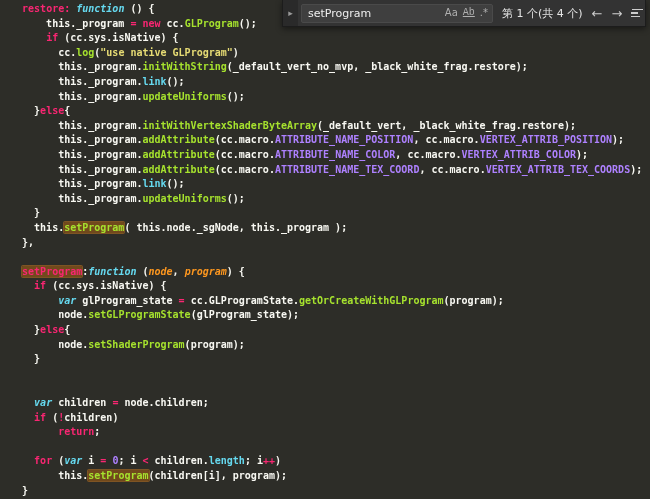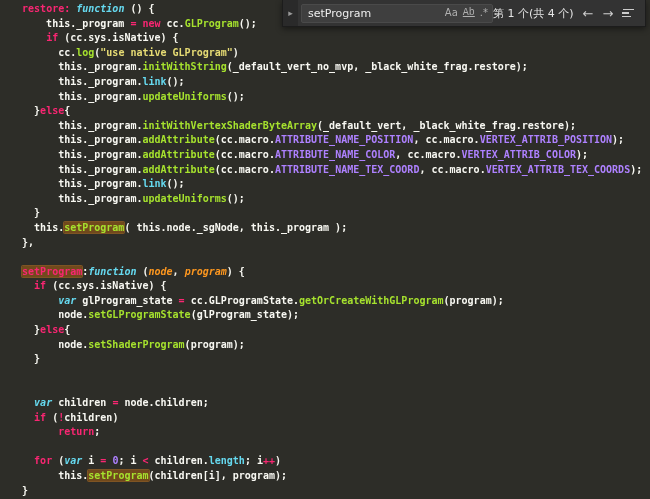--- a/index.html
+++ b/index.html
@@ -43,21 +43,21 @@
     border:1px solid #4a4a4a;box-sizing:border-box;border-radius:2px;
     display:flex;align-items:center;flex:0 0 auto;
   }
   .fw-query{
     flex:1 1 auto;padding-left:6px;color:#eeeeee;font-size:11px;
     white-space:nowrap;overflow:hidden;
   }
   .fw-toggles{display:flex;align-items:center;gap:5px;padding-right:4px;flex:0 0 auto;}
   .tgl{color:#b0b0b0;font-size:10px;line-height:10px;cursor:pointer;}
   .tgl.ww{text-decoration:underline;font-family:Liberation Mono, monospace;}
-  .fw-count{color:#e6e6e6;font-size:11px;white-space:nowrap;flex:0 0 auto;}
+  .fw-count{color:#e6e6e6;font-size:11px;margin-left:9px;white-space:nowrap;flex:0 0 auto;}
   .fw-btn{
     color:#cccccc;font-size:13px;line-height:13px;margin-left:9px;cursor:pointer;
     flex:0 0 auto;display:inline-flex;align-items:center;justify-content:center;
   }
   .fw-sel{flex-direction:column;gap:2px;width:13px;}
   .fw-sel .bar{display:block;height:1.5px;background:#cccccc;}
   .fw-sel .b1{width:11px;}
   .fw-sel .b2{width:7px;align-self:flex-start;}
   .fw-sel .b3{width:9px;align-self:flex-start;}
 </style>

